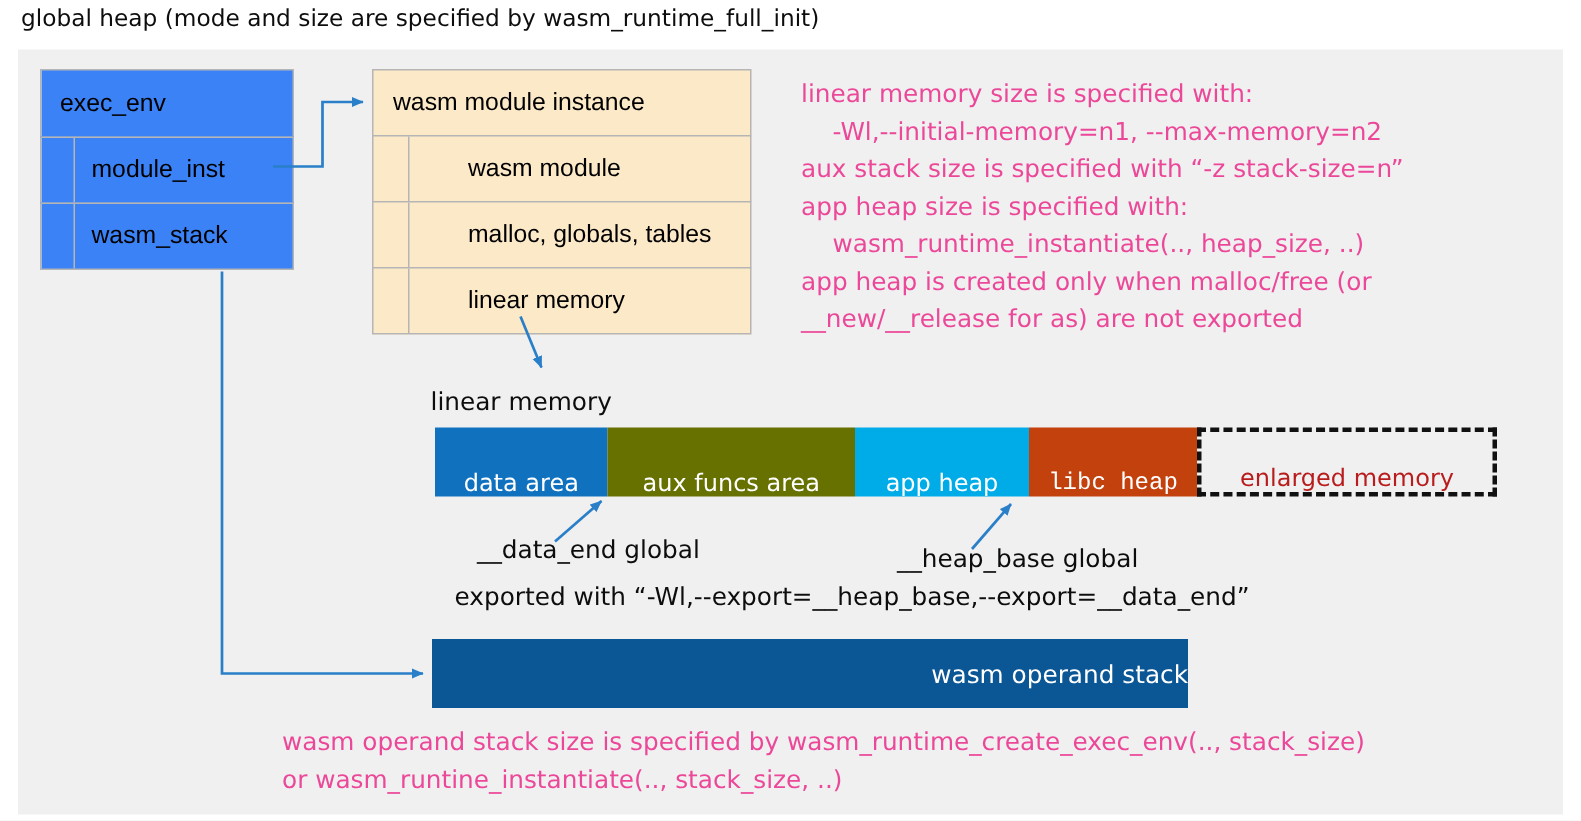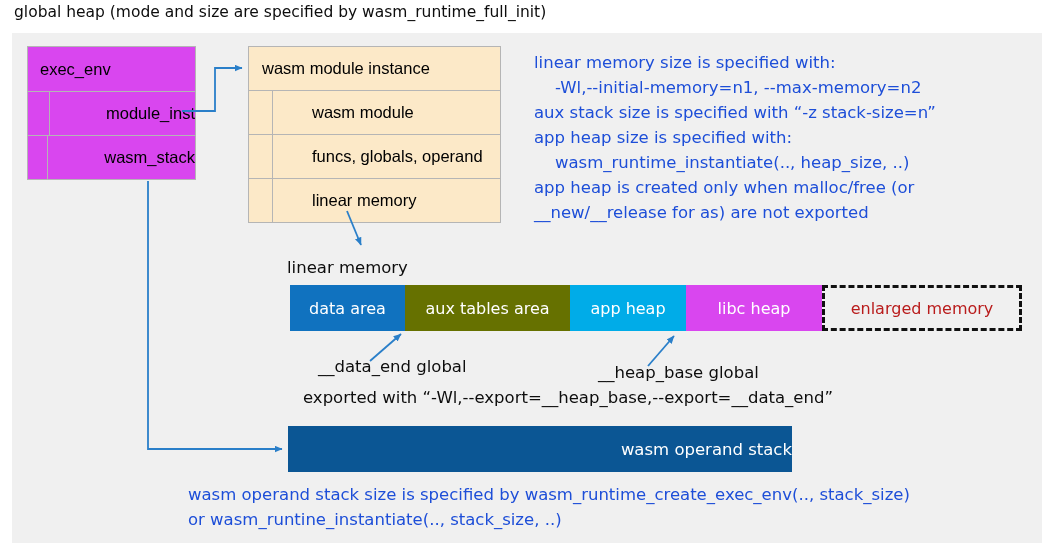--- a/index.html
+++ b/index.html
@@ -30,47 +30,47 @@
     display:flex; align-items:center;
     border:1px solid #b5b5b5;
     margin-top:-1px;
   }
   .tbl .row:first-child { margin-top:0; }
   .cell-gutter { box-sizing:border-box; align-self:stretch; border-right:1px solid #b5b5b5; }
   .cell-txt { padding-left:11px; font-size:16.5px; color:#000; white-space:nowrap;
               font-family:"Liberation Sans", sans-serif; }
 
   #exec-env { left:27px; top:46px; width:169px; }
-  #exec-env .row { background:#d946ef; }
+  #exec-env .row { background:#3b82f6; }
   #exec-env .r-head { height:46px; }
   #exec-env .r-head .cell-txt { padding-left:12px; }
-  #exec-env .r-sub { height:45px;gap:45px; }
+  #exec-env .r-sub { height:45px; }
   #exec-env .cell-gutter { width:22px; }
 
   #wmi { left:248px; top:46px; width:253px; }
   #wmi .row { background:#fce9c8; }
   #wmi .r-head { height:45px; }
   #wmi .r-head .cell-txt { padding-left:13px; }
   #wmi .r-sub { height:45px;gap:28px; }
   #wmi .cell-gutter { width:24px; }
 
   
   .note {
-    position:absolute; font-size:16.5px; color:#1d4ed8;
+    position:absolute; font-size:16.5px; color:#ec4899;
     line-height:25px; white-space:pre;
     font-family:"DejaVu Sans", sans-serif;
   }
   #note-right { left:534px; top:50px; }
 
   
   .lm-label { position:absolute; left:287px; top:258px; font-size:16.5px; color:#0d0d0d; }
 
   #membar { position:absolute; left:290px; top:285px; height:46px; display:flex; }
   #membar .seg {
-    display:flex; align-items:center; justify-content:center;
+    display:flex; align-items:flex-end; justify-content:center;
     color:#ffffff; font-size:16px; white-space:nowrap;
     box-sizing:border-box;
   }
   #membar .seg.dashed {
     background:#f0f0f0; color:#b91c1c;
     border:3px dashed #111111;
   }
 
   .ann { position:absolute; font-size:16.5px; color:#0d0d0d; white-space:nowrap; }
   #ann-data-end { left:318px; top:357px; }
@@ -114,21 +114,21 @@
   <div class="tbl" id="wmi">
     <div class="row r-head">
       <span class="cell-txt">wasm module instance</span>
     </div>
     <div class="row r-sub">
       <span class="cell-gutter"></span>
       <span class="cell-txt">wasm module</span>
     </div>
     <div class="row r-sub">
       <span class="cell-gutter"></span>
-      <span class="cell-txt">funcs, globals, operand</span>
+      <span class="cell-txt">malloc, globals, tables</span>
     </div>
     <div class="row r-sub">
       <span class="cell-gutter"></span>
       <span class="cell-txt">linear memory</span>
     </div>
   </div>
 
   <div class="note" id="note-right">linear memory size is specified with:
     -Wl,--initial-memory=n1, --max-memory=n2
 aux stack size is specified with “-z stack-size=n”
@@ -136,26 +136,26 @@
     wasm_runtime_instantiate(.., heap_size, ..)
 app heap is created only when malloc/free (or
 __new/__release for as) are not exported</div>
 
   <div class="lm-label">linear memory</div>
   <div id="membar">
       <div class="seg" style="width: 115px; background: rgb(16, 114, 191);">
         <span>data area</span>
       </div>
       <div class="seg" style="width: 165px; background: rgb(102, 113, 0);">
-        <span>aux tables area</span>
+        <span>aux funcs area</span>
       </div>
       <div class="seg" style="width: 116px; background: rgb(0, 172, 232);">
         <span>app heap</span>
       </div>
-      <div class="seg" style="width: 136px; background: #d946ef;">
+      <div class="seg" style="width: 112px; background: #c2410c; font-family: Liberation Mono, monospace;">
         <span>libc heap</span>
       </div>
       <div class="seg dashed" style="width: 200px;">
         <span>enlarged memory</span>
       </div>
     </div>
 
   <div class="ann" id="ann-data-end">__data_end global</div>
   <div class="ann" id="ann-heap-base">__heap_base global</div>
   <div class="ann" id="ann-exported">exported with “-Wl,--export=__heap_base,--export=__data_end”</div>

